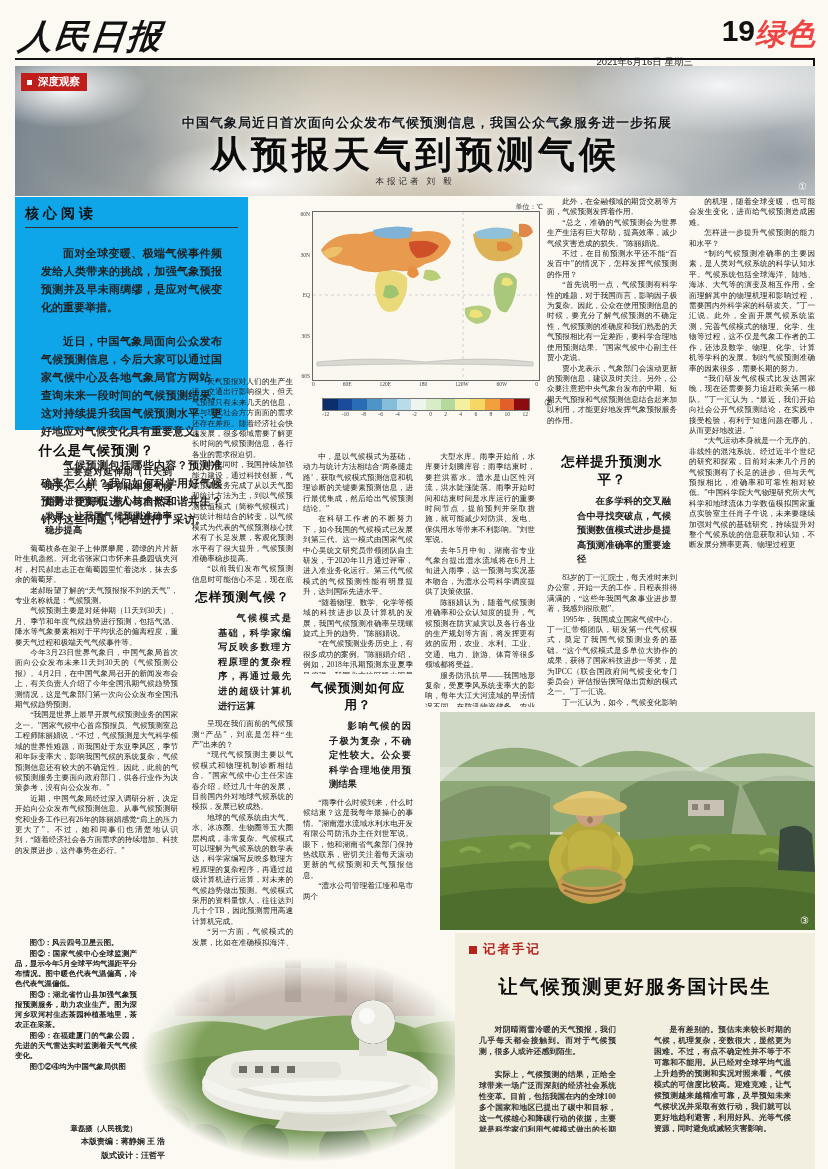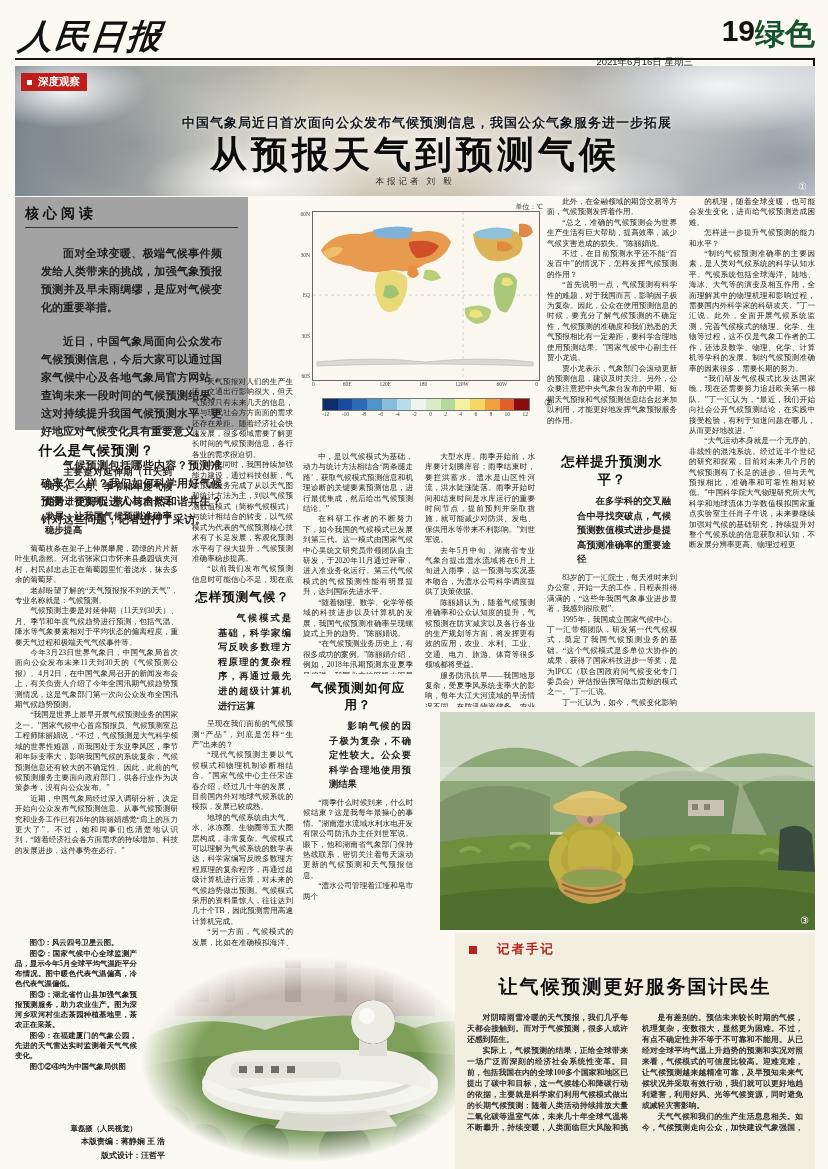--- a/index.html
+++ b/index.html
@@ -6,21 +6,21 @@
   body{background:#888;}
   #page{position:relative;width:828px;height:1169px;background:#fbf9f2;overflow:hidden;
         font-family:"Liberation Serif",serif;color:#1c1c1c;}
   .abs{position:absolute;}
   
   #masthead{left:15px;top:12px;width:800px;height:46px;}
   #logo{left:4px;top:2px;font-family:"Liberation Serif",serif;font-style:italic;font-weight:bold;
         font-size:34px;letter-spacing:2px;color:#111;transform:skewX(-6deg);}
   #dateline{right:122px;top:44px;font-size:9.5px;color:#222;font-family:"Liberation Sans",sans-serif;}
   #pageno{right:60px;top:2px;font-size:30px;font-weight:bold;font-family:"Liberation Sans",sans-serif;color:#111;}
-  #sectionname{right:0px;top:2px;font-size:30px;font-weight:bold;font-family:"Liberation Sans",sans-serif;color:#14532d;}
+  #sectionname{right:0px;top:2px;font-size:30px;font-weight:bold;font-family:"Liberation Sans",sans-serif;color:#ef4444;font-style:italic;}
   #headrule{left:15px;top:58px;width:800px;height:2px;background:#111;}
   #headrule-hook{left:813px;top:58px;width:2px;height:12px;background:#111;}
   
   #banner{left:15px;top:66px;width:800px;height:130px;overflow:hidden;
     background:
       radial-gradient(120px 55px at 6% 18%,rgba(255,255,255,.95),rgba(255,255,255,0) 70%),
       radial-gradient(160px 60px at 30% 90%,rgba(255,255,255,.9),rgba(255,255,255,0) 70%),
       radial-gradient(200px 70px at 88% 15%,rgba(255,255,255,.85),rgba(255,255,255,0) 70%),
       radial-gradient(170px 60px at 70% 95%,rgba(250,250,250,.8),rgba(255,255,255,0) 70%),
       radial-gradient(420px 95px at 50% 58%,rgba(242,239,231,.88),rgba(255,255,255,0) 85%),
@@ -33,21 +33,21 @@
       box-shadow:inset 0 0 0 2px #c01e1a, inset 0 0 0 4px #fff;}
   #banner-eyebrow{left:0;top:48px;width:100%;text-align:center;font-size:13px;font-weight:bold;
       color:#15181c;letter-spacing:1px;text-shadow:0 0 4px rgba(255,255,255,.8);margin-left:12px;}
   #banner-title{left:0;top:64px;width:100%;text-align:center;font-size:37px;font-weight:bold;
       color:#0c0c0c;letter-spacing:4px;font-family:"Liberation Sans",sans-serif;
       text-shadow:0 0 6px rgba(255,255,255,.7);}
   #banner-byline{left:0;top:110px;width:100%;text-align:center;font-size:8.5px;color:#2c2c2c;letter-spacing:3px;}
   .fig-marker{font-size:10px;color:#222;line-height:10px;}
   #marker1{right:8px;bottom:4px;color:#f2f2f2;}
   
-  #core{left:15px;top:197px;width:233px;height:233px;background:#a3a3a3;padding:8px 10px;box-sizing:border-box;}
+  #core{left:15px;top:197px;width:233px;height:233px;background:#0ea5e9;padding:8px 10px;box-sizing:border-box;}
   #core h2{margin:0 0 4px 0;font-size:14px;font-family:"Liberation Sans",sans-serif;color:#111;letter-spacing:4px;}
   #core .rule{height:1px;background:#333;margin-bottom:6px;}
   #core p{margin:16px;font-size:11px;line-height:18px;text-indent:2em;text-align:justify;font-weight:bold;color:#222;}
   
   #mapfig{left:300px;top:202px;width:245px;height:243px;}
   #map-unit{position:absolute;right:2px;top:0;font-size:7px;color:#333;}
   #mapframe{position:absolute;left:12px;top:9px;width:226px;height:168px;border:1px solid #666;background:#f9f7ee;}
   #map-y{position:absolute;left:-1px;top:9px;width:12px;height:168px;display:flex;flex-direction:column;
       justify-content:space-between;align-items:flex-end;font-size:5.5px;color:#444;padding-right:1px;box-sizing:border-box;}
   #map-x{position:absolute;left:12px;top:179px;width:226px;display:flex;justify-content:space-between;
@@ -73,29 +73,29 @@
   #marker4{left:458px;top:1118px;color:#333;}
   
   #captions{left:15px;top:938px;width:122px;height:186px;overflow:hidden;}
   #captions p{margin:0 0 1px 0;font-size:7.4px;line-height:10px;text-indent:2em;text-align:justify;
       font-weight:bold;color:#222;}
   #cap-photog{left:15px;top:1124px;width:122px;text-align:right;font-size:7.4px;font-weight:bold;color:#222;}
   #credits{left:15px;top:1136px;width:150px;font-size:8px;color:#222;}
   #credits div{margin-bottom:3px;text-align:right;font-weight:bold;}
   
   #notes{left:455px;top:933px;width:360px;height:236px;background:#f2efe0;box-sizing:border-box;padding:8px 12px;}
-  #notes-tag{display:flex;align-items:center;gap:18px;color:#b5231d;
+  #notes-tag{display:flex;align-items:center;gap:4px;color:#b5231d;
       font-family:"Liberation Sans",sans-serif;font-size:12.5px;font-weight:bold;letter-spacing:2px;}
   #notes-tag .sq{width:12px;height:12px;background:#b5231d;
       box-shadow:inset 0 0 0 2px #f2efe0,inset 0 0 0 4px #b5231d;}
   #notes-title{text-align:center;font-size:19px;font-weight:bold;color:#0d0d0d;letter-spacing:2px;
       margin:16px 0 12px 0;font-family:Liberation Mono, monospace;}
   #notes-cols{display:flex;gap:14px;height:120px;overflow:hidden;}
   .notecol{flex:1;}
-  .notecol p{margin:0;font-size:7.8px;line-height:11px;text-indent:2em;text-align:justify;
+  .notecol p{margin:12px;font-size:7.8px;line-height:11px;text-indent:2em;text-align:justify;
       font-weight:bold;color:#333;}
 </style>
 </head>
 <body>
 
 <div id="page">
 
   <div class="abs" id="masthead">
     <div class="abs" id="logo">人民日报</div>
     <div class="abs" id="dateline">2021年6月16日 星期三</div>

